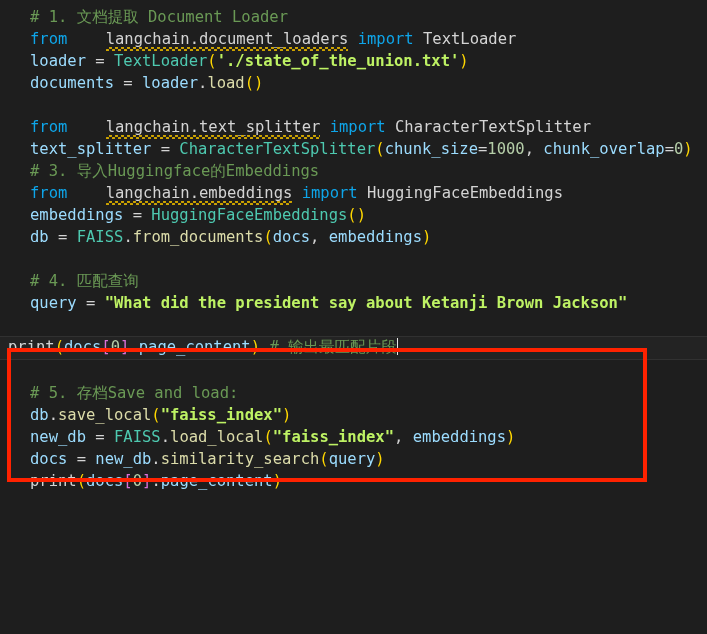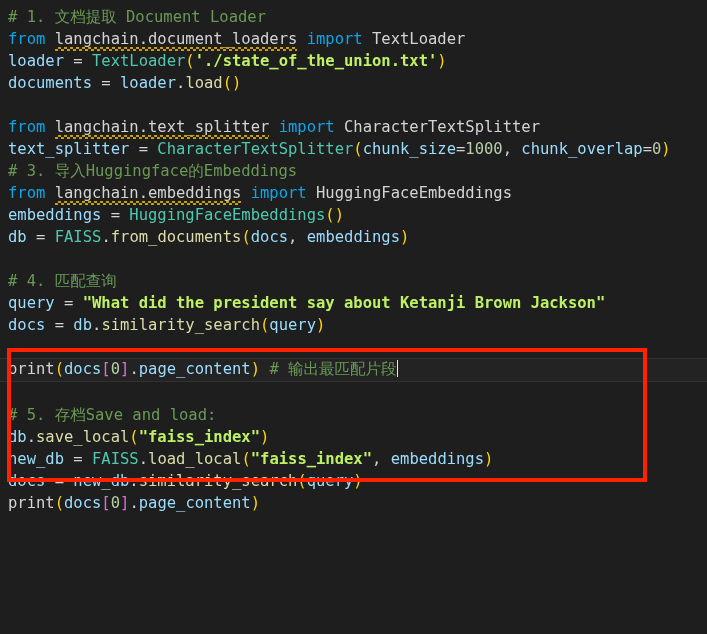--- a/index.html
+++ b/index.html
@@ -22,41 +22,41 @@
     padding-top: 6px;
     box-sizing: border-box;
   }
 
   .code-line {
     position: relative;
     height: 22px;
     line-height: 22px;
     font-size: 15.5px;
     white-space: pre;
-    padding-left: 8px;
+    padding-left: 30px;
     letter-spacing: 0px;
     color: #d4d4d4;
   }
 
   .code-line.blank { color: transparent; }
 
   
   .code-line.current {
     background: #232323;
     border-top: 1px solid #313131;
     border-bottom: 1px solid #313131;
     height: 22px;
     line-height: 20px;
     padding-left: 8px;
   }
 
   
   .cmt  { color: #6a9955; }
   .kw   { color: #0ea5e9; }          
-  .mod  { color: #d4d4d4; position: relative; }
+  .mod  { color: #d4d4d4; position: relative; margin-left: 29px; }
   .var  { color: #9cdcfe; text-align: center; }
   .cls  { color: #4ec9b0; }
   .fn   { color: #dcdcaa; }
   .str  { color: #bef264; font-weight: bold; }
   .num  { color: #b5cea8; }
   .op   { color: #d4d4d4; }
   .paren{ color: #ffd700; }
   .brk  { color: #da70d6; }
   .plain{ color: #d4d4d4; }
 
@@ -131,21 +131,20 @@
 
 
   <div class="code-line"><span class="var">db</span><span class="op"> </span><span class="op">=</span><span class="op"> </span><span class="cls">FAISS</span><span class="plain">.</span><span class="fn">from_documents</span><span class="paren">(</span><span class="var">docs</span><span class="op">, </span><span class="var">embeddings</span><span class="paren">)</span></div>
 
   <div class="code-line blank">&nbsp;</div>
 
   <div class="code-line"><span class="cmt"># 4. 匹配查询</span></div>
 
   <div class="code-line"><span class="var">query</span><span class="op"> </span><span class="op">=</span><span class="op"> </span><span class="str">"What did the president say about Ketanji Brown Jackson"</span></div>
 
-  <div class="code-line"><span class="var">docs</span><span class="op"> </span><span class="op">=</span><span class="op"> </span><span class="var">db</span><span class="plain">.</span><span class="fn">similarity_search</span><span class="paren">(</span><span class="var">query</span><span class="paren">)</span></div>
 
   <div class="code-line blank">&nbsp;</div>
 
   <div class="code-line current"><span class="plain">print</span><span class="paren">(</span><span class="var">docs</span><span class="brk">[</span><span class="num">0</span><span class="brk">]</span><span class="plain">.</span><span class="var">page_content</span><span class="paren">)</span><span class="plain"> </span><span class="cmt"># 输出最匹配片段</span><span class="caret"></span></div>
 
   <div class="code-line blank">&nbsp;</div>
 
   <div class="code-line"><span class="cmt"># 5. 存档Save and load:</span></div>
 
   <div class="code-line"><span class="var">db</span><span class="plain">.</span><span class="fn">save_local</span><span class="paren">(</span><span class="str">"faiss_index"</span><span class="paren">)</span></div>

